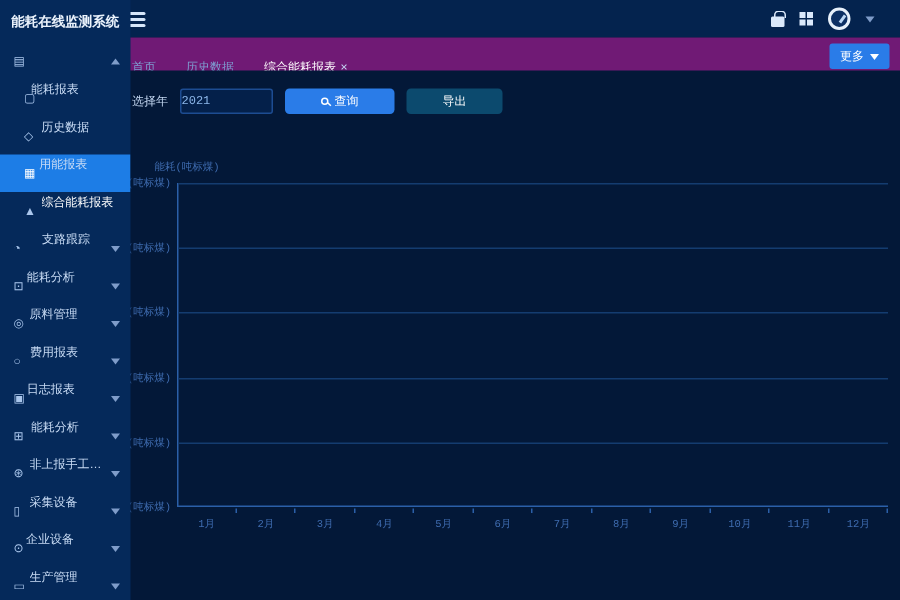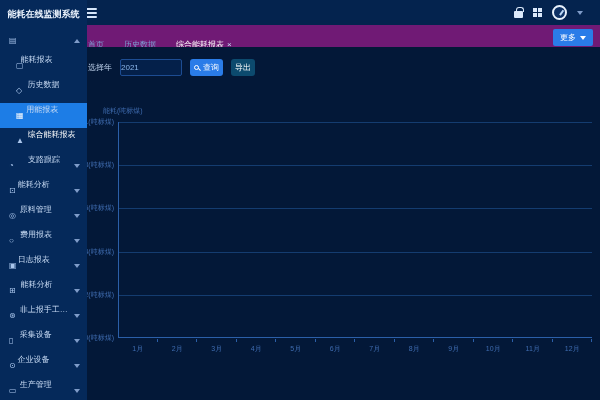--- a/index.html
+++ b/index.html
@@ -34,25 +34,25 @@
 
   
   .tabbar { position:absolute; left:75px; top:25px; right:0; height:39px; background:#701a75; display:flex; align-items:stretch; padding-left:13px; gap:20px; }
   .tab { display:flex; align-items:center; gap:3px; font-size:8px; color:#7e9fd2; cursor:pointer; border-bottom:2px solid transparent; padding-top:2px; }
   .tab.active { color:#ffffff; border-bottom-color:#3f8df5; }
   .tab .close { font-size:8px; color:#c7dcf7; cursor:pointer; }
   .more-btn { position:absolute; right:7px; top:4px; background:#2a7ce8; color:#fff; font-size:8px; padding:3px 7px; border-radius:2px; display:flex; align-items:center; gap:4px; cursor:pointer; }
   .more-btn .caret { margin:0; border-top-color:#fff; }
 
   
-  .content { position:absolute; left:75px; top:47px; right:0; bottom:0; background:#031838; }
+  .content { position:absolute; left:75px; top:47px; right:0; bottom:0; background:#031838;font-family:Liberation Mono, monospace; }
   .toolbar { position:absolute; left:13px; top:12px; display:flex; align-items:center; gap:8px; }
   .toolbar label { color:#c3d6f0; font-size:8px; }
   .year-input { width:62px; height:17px; background:#04204a; border:1px solid #1d4c92; border-radius:2px; color:#8cb6e9; font-size:8px; padding-left:0; outline:none; font-family:inherit; }
-  .btn { height:17px; display:flex; align-items:center; gap:4px; font-size:8px; color:#fff; border:none; border-radius:3px; padding:0 4px; cursor:pointer; font-family:inherit; }
+  .btn { height:17px; display:flex; align-items:center; gap:4px; font-size:8px; color:#fff; border:none; border-radius:3px; padding:0 24px; cursor:pointer; font-family:inherit; }
   .btn.search { background:#2a7ce8; }
   .btn.export { background:#0c4a6e; }
   .mag { width:5px; height:5px; border:1px solid #fff; border-radius:50%; position:relative; }
   .mag::after { content:""; position:absolute; width:3px; height:1px; background:#fff; transform:rotate(45deg); right:-2.5px; bottom:-1px; }
 
   
   .axis-title { position:absolute; left:28px; top:59px; font-size:7px; color:#3f6cb0; }
   .plot { position:absolute; left:43px; top:75px; width:474px; height:216px; border-left:1px solid #2b5fa8; border-bottom:1px solid #2b5fa8; }
   .gl { position:absolute; left:0; right:0; height:1px; background:#143c70; }
   .ylab { position:absolute; right:478px; transform:translateY(-50%); font-size:7px; color:#3f6cb0; white-space:nowrap; text-align:right; }

